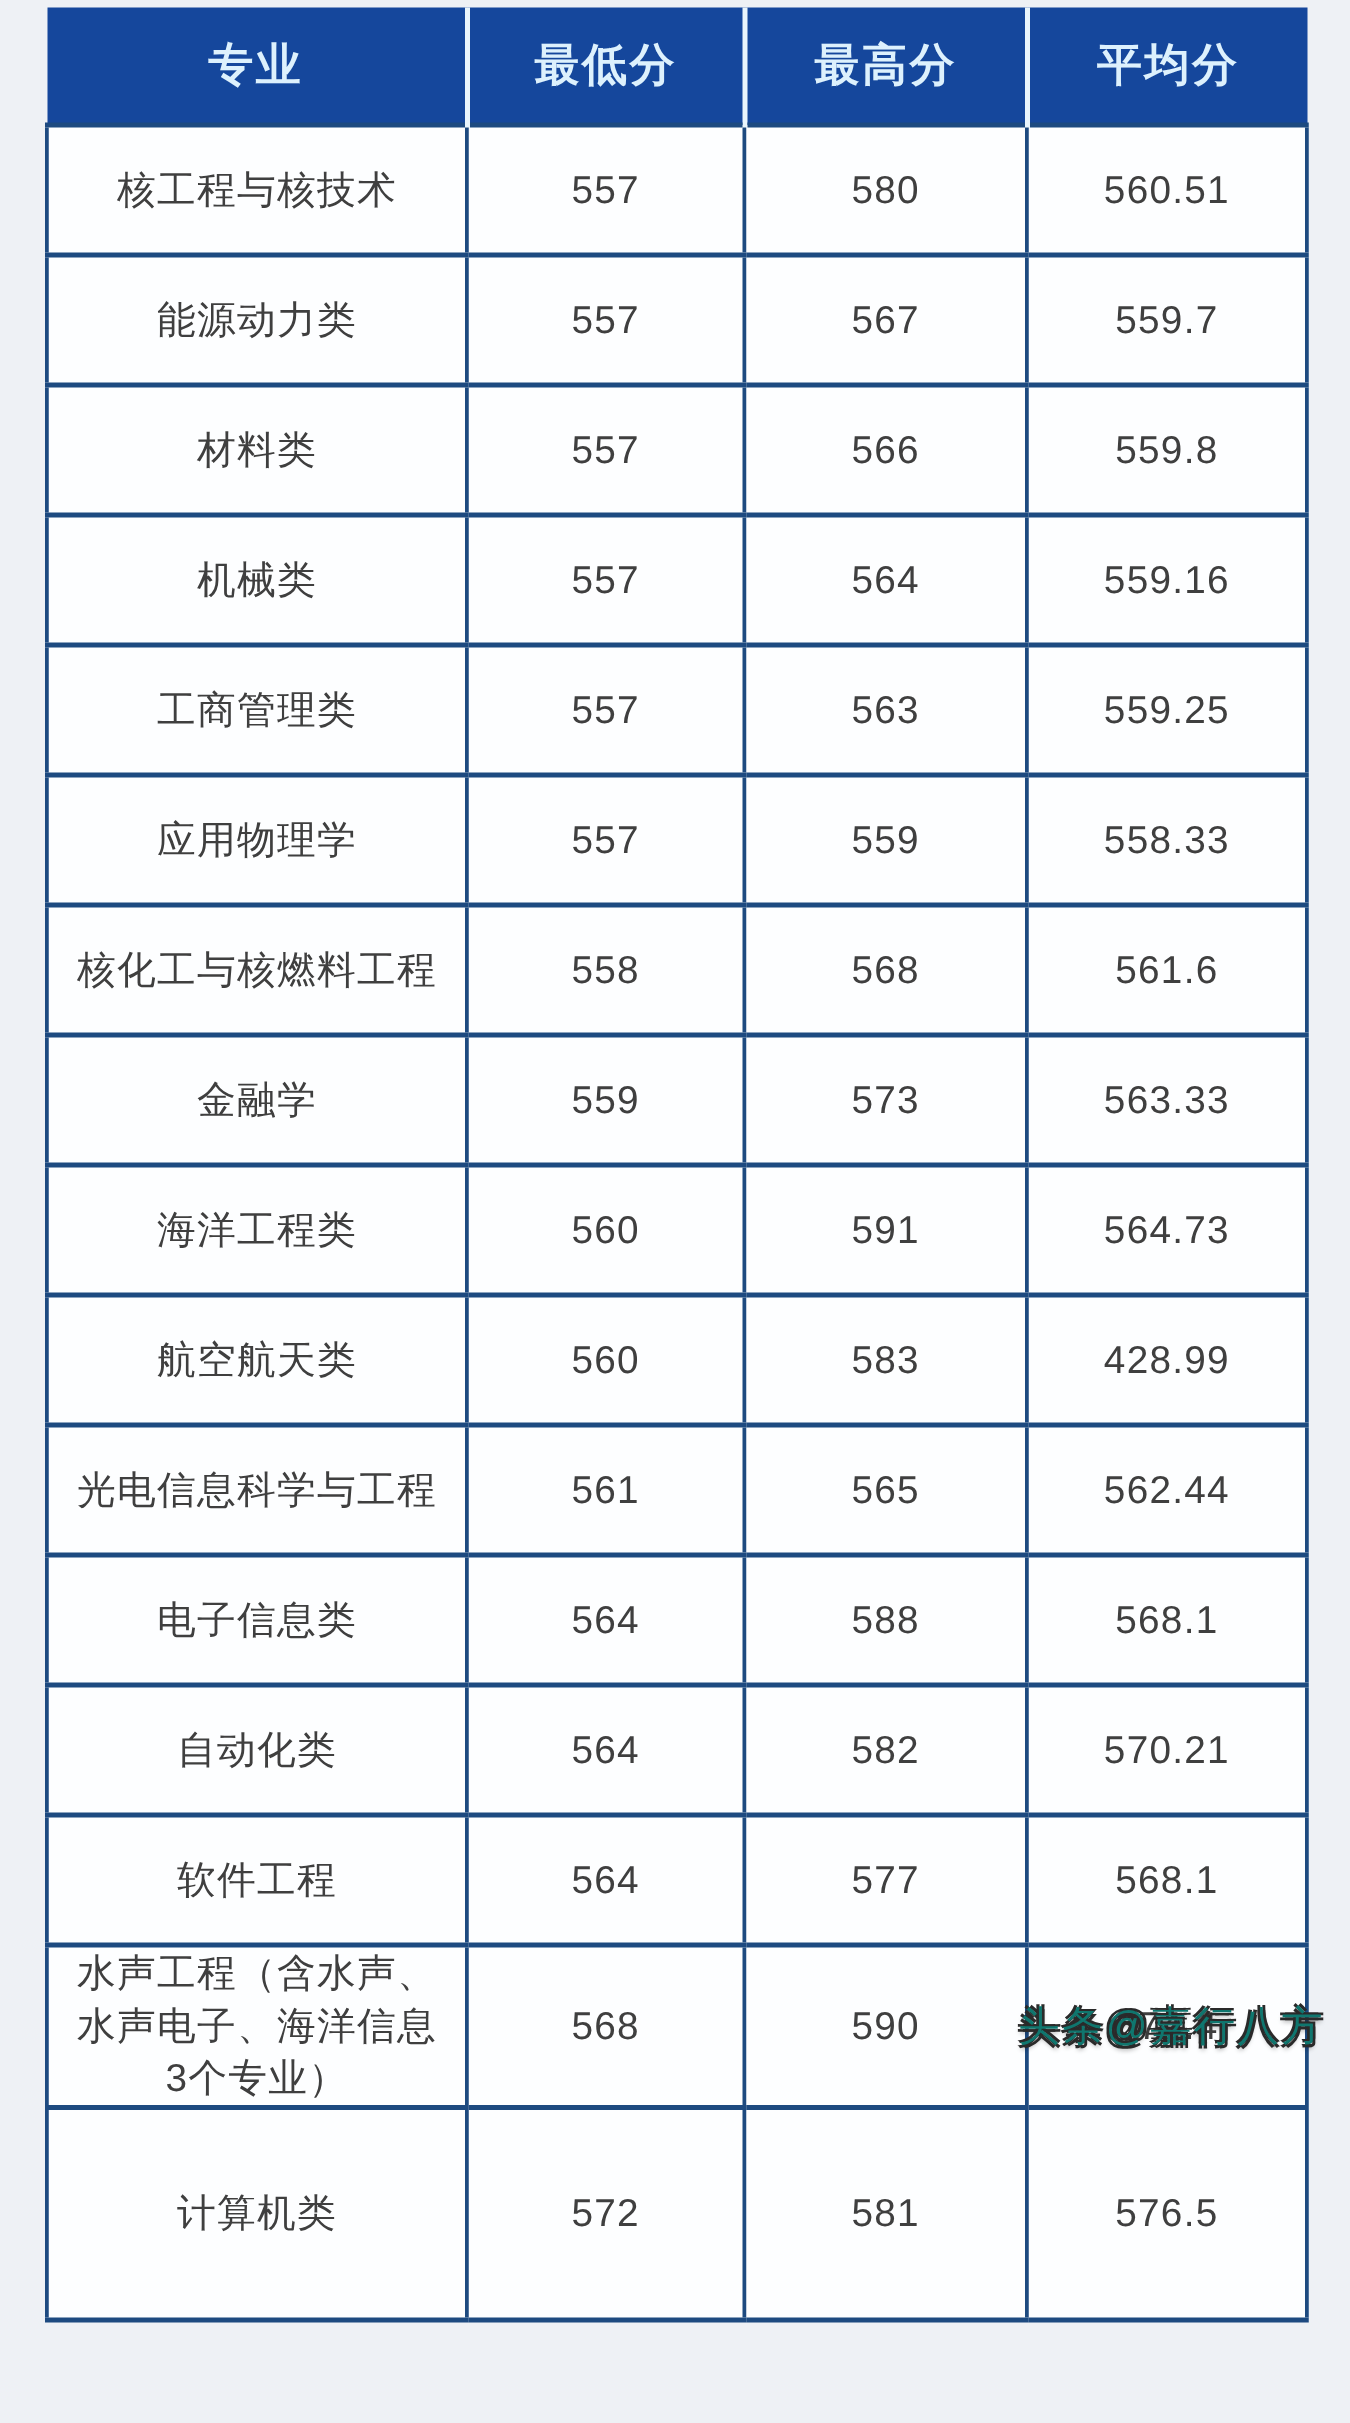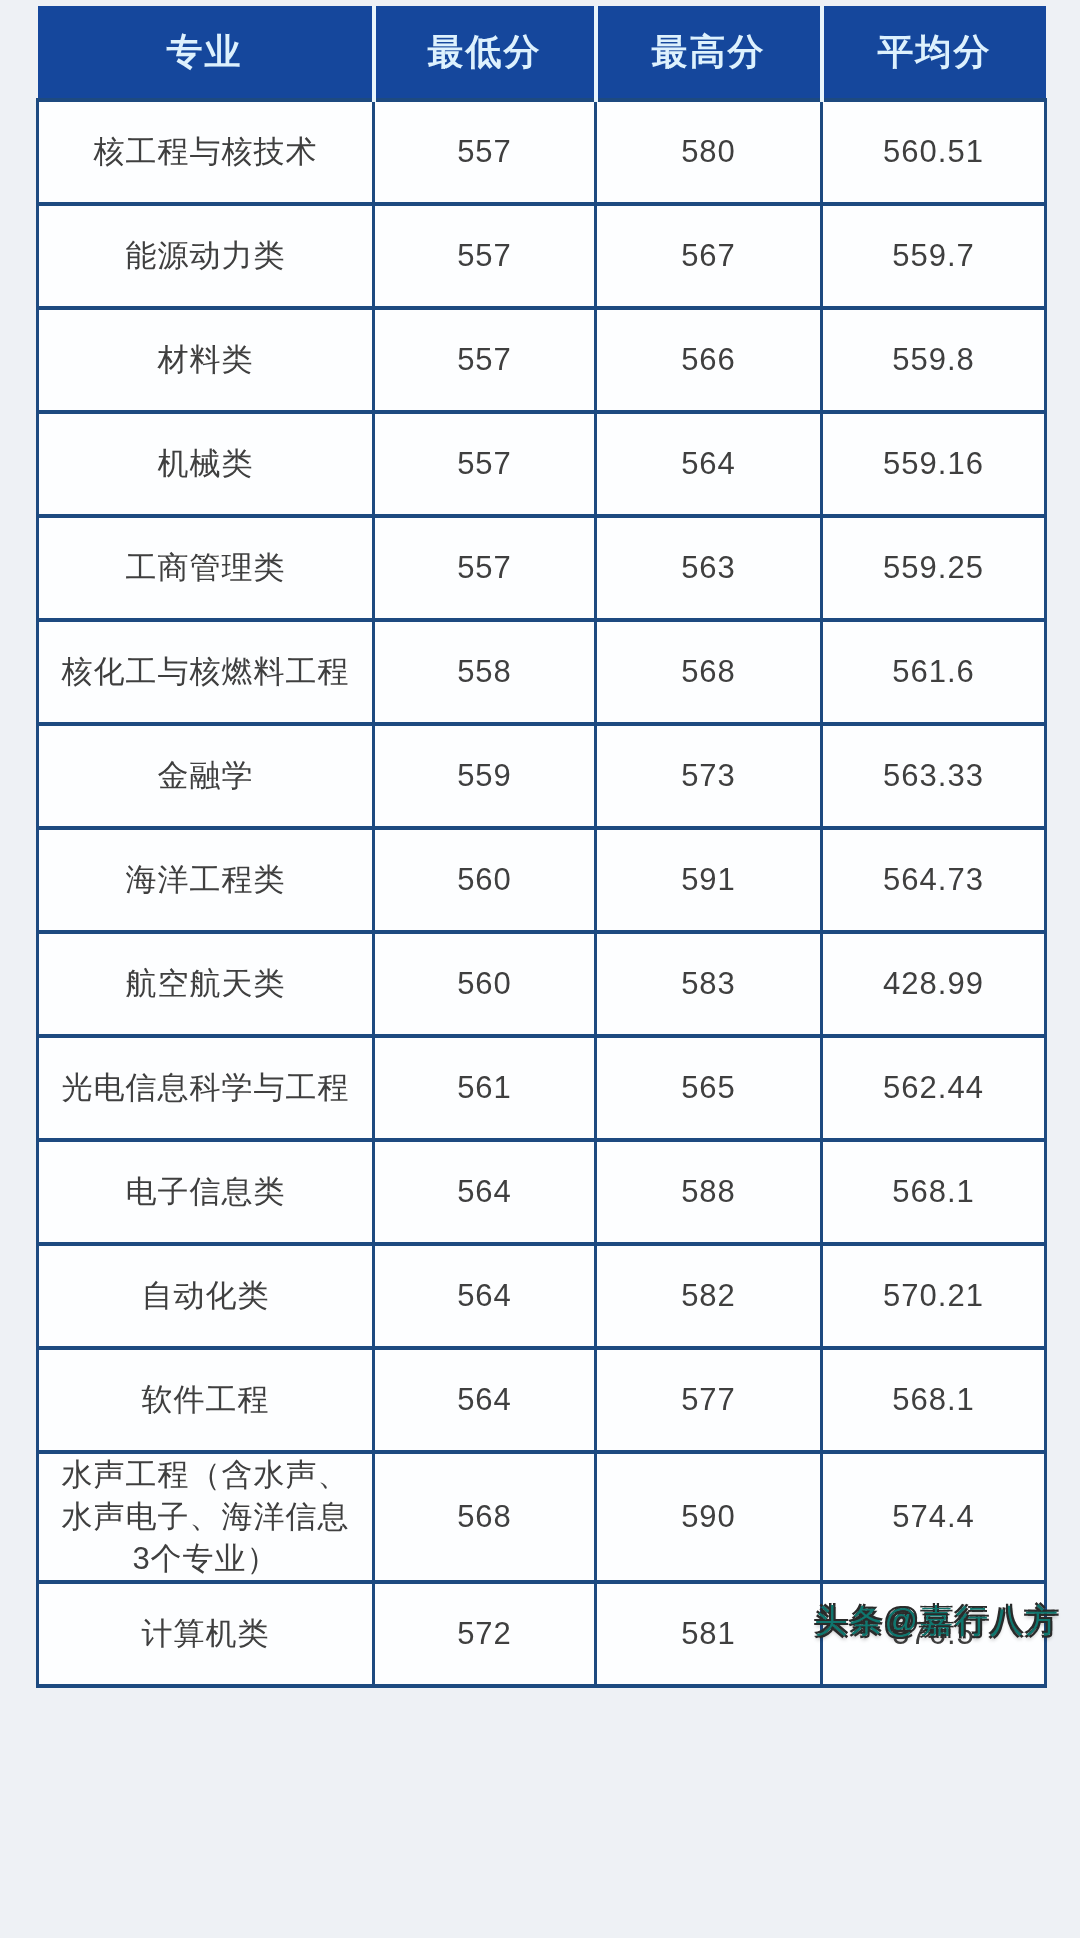--- a/index.html
+++ b/index.html
@@ -132,20 +132,26 @@
           <td>564</td>
           <td>559.16</td>
         </tr>
         <tr>
           <td>工商管理类</td>
           <td>557</td>
           <td>563</td>
           <td>559.25</td>
         </tr>
         <tr>
+          <td>应用物理学</td>
+          <td>557</td>
+          <td>559</td>
+          <td>558.33</td>
+        </tr>
+        <tr>
           <td>核化工与核燃料工程</td>
           <td>558</td>
           <td>568</td>
           <td>561.6</td>
         </tr>
         <tr>
           <td>金融学</td>
           <td>559</td>
           <td>573</td>
           <td>563.33</td>

